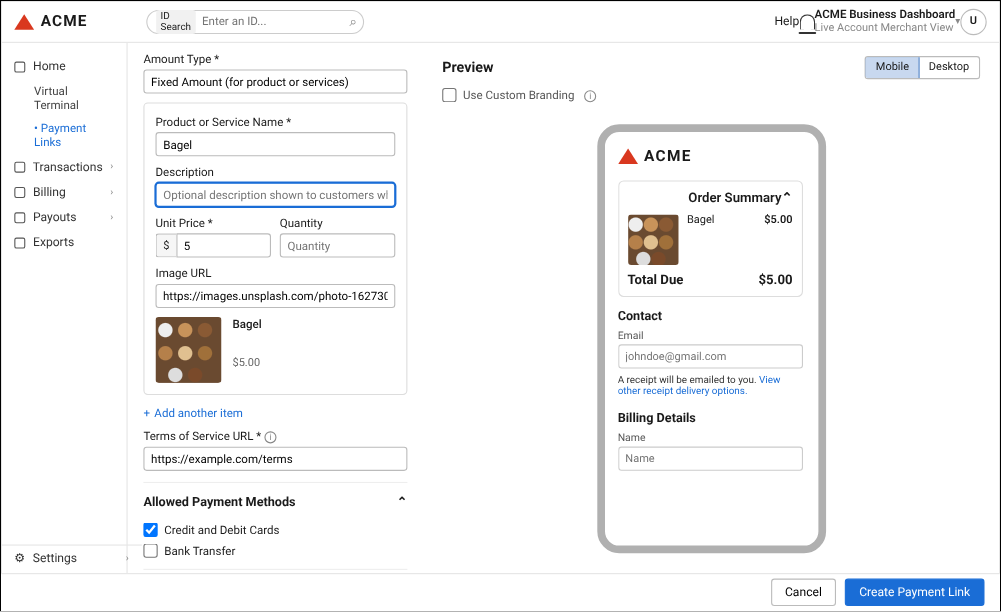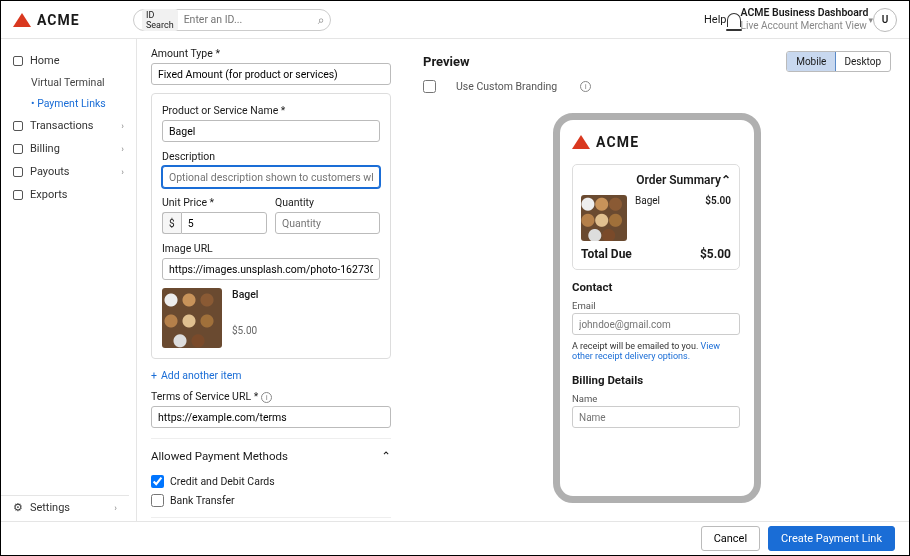--- a/index.html
+++ b/index.html
@@ -12,21 +12,21 @@
 .search-wrap .lbl{background:#f1f1f1;border-radius:3px;padding:1px 4px;font-size:9px;margin-right:6px}
 .search-wrap input{border:none;outline:none;flex:1;font-size:10.5px}
 .top-right{margin-left:auto;display:flex;align-items:center;}
 .bell{width:14px;height:14px;border:1.5px solid #333;border-radius:7px 7px 0 0;border-bottom:none;position:relative}
 .bell:after{content:"";position:absolute;bottom:-4px;left:-2px;width:16px;height:2px;background:#333;border-radius:2px}
 .acct{display:flex;flex-direction:column;line-height:1.2;font-size:10px}
 .acct .t{font-weight:600;font-size:10.5px}
 .acct .s{color:#888}
 .avatar{width:24px;height:24px;border:1px solid #bbb;border-radius:50%;display:flex;align-items:center;justify-content:center;font-size:10px;font-weight:600}
 .body{display:flex;flex:1;overflow:hidden}
-.sidebar{width:136px;border-right:1px solid #e5e5e5;padding:10px 0;font-size:11px}
+.sidebar{width:115px;border-right:1px solid #e5e5e5;padding:10px 0;font-size:11px}
 .side-item{display:flex;align-items:center;padding:5px 12px;gap:7px;cursor:pointer;color:#333}
 .side-item .chev{margin-left:auto;color:#888;font-size:9px}
 .side-sub{padding:4px 12px 4px 30px;font-size:10.5px;color:#444;cursor:pointer}
 .side-sub.active{color:#1a6dd6}
 .side-sub.active:before{content:"• ";color:#1a6dd6}
 .side-icon{width:10px;height:10px;display:inline-block;border:1.3px solid #555;border-radius:2px}
 .settings-bottom{position:absolute;bottom:36px;left:0;width:128px;border-top:1px solid #e5e5e5}
 .content{flex:1;display:flex;overflow:hidden}
 .form-col{width:268px;padding:8px 14px 0 14px;overflow-y:scroll;position:relative}
 .form-col::-webkit-scrollbar{width:5px}
@@ -49,31 +49,31 @@
  radial-gradient(circle at 45% 20%,#c8935a 6px,transparent 7px),
  radial-gradient(circle at 75% 20%,#8a5a34 6px,transparent 7px),
  radial-gradient(circle at 15% 55%,#b5804a 6px,transparent 7px),
  radial-gradient(circle at 45% 55%,#e0c090 6px,transparent 7px),
  radial-gradient(circle at 75% 55%,#a0703a 6px,transparent 7px),
  radial-gradient(circle at 30% 88%,#ddd 6px,transparent 7px),
  radial-gradient(circle at 60% 88%,#7a4a2a 6px,transparent 7px),
  #6a4a30}
 .p-thumb{width:46px;height:46px}
 .add-link{color:#1a6dd6;font-size:10.5px;margin:10px 0 8px;display:flex;align-items:center;gap:4px;cursor:pointer}
-.section-head{display:flex;justify-content:space-between;align-items:center;font-weight:400;font-size:11.5px;padding:10px 0 6px;border-top:1px solid #eee;margin-top:10px;cursor:pointer}
+.section-head{display:flex;justify-content:space-between;align-items:center;font-weight:700;font-size:11.5px;padding:10px 0 6px;border-top:1px solid #eee;margin-top:10px;cursor:pointer}
 .chk{display:flex;align-items:center;gap:6px;margin-top:6px;font-size:10.5px}
 .chk input{width:13px;height:13px}
 .info-ic{display:inline-flex;width:11px;height:11px;border:1px solid #888;border-radius:50%;align-items:center;justify-content:center;font-size:8px;color:#888;margin-left:3px}
 .preview-col{flex:1;padding:12px 18px;position:relative;overflow:hidden}
 .preview-head{display:flex;align-items:center;justify-content:space-between}
 .preview-head h3{font-size:13px;font-weight:700}
 .toggle{border:1px solid #bbb;border-radius:3px;overflow:hidden;display:flex;font-size:10px}
 .toggle span{padding:4px 9px;cursor:pointer}
 .toggle span.active{background:#c8d8ef;border:1px solid #5a8ac8;margin:-1px}
-.cust-brand{display:flex;align-items:center;gap:20px;font-size:10.5px;margin-top:8px;color:#555}
+.cust-brand{display:flex;align-items:flex-end;gap:6px;font-size:10.5px;margin-top:8px;color:#555}
 .phone{width:208px;height:390px;border:7px solid #b0b0b0;border-radius:20px;background:#fff;margin:20px auto 0;padding:14px 12px 0;overflow:hidden;position:relative}
 .phone::-webkit-scrollbar{width:4px}
 .phone-scroll{height:100%;overflow-y:scroll;padding-right:2px}
 .phone-scroll::-webkit-scrollbar{width:4px}
 .phone-scroll::-webkit-scrollbar-thumb{background:#aaa;border-radius:2px}
 .p-logo{display:flex;align-items:center;gap:6px;font-weight:700;letter-spacing:1.2px;font-size:14px;margin-bottom:14px}
 .p-card{border:1px solid #ddd;border-radius:5px;padding:8px;margin-bottom:10px}
 .p-row{display:flex;justify-content:flex-end;align-items:center;font-size:12px}
 .p-row.head{font-weight:600}
 .p-item{display:flex;gap:8px;margin-top:8px;font-size:10px}

